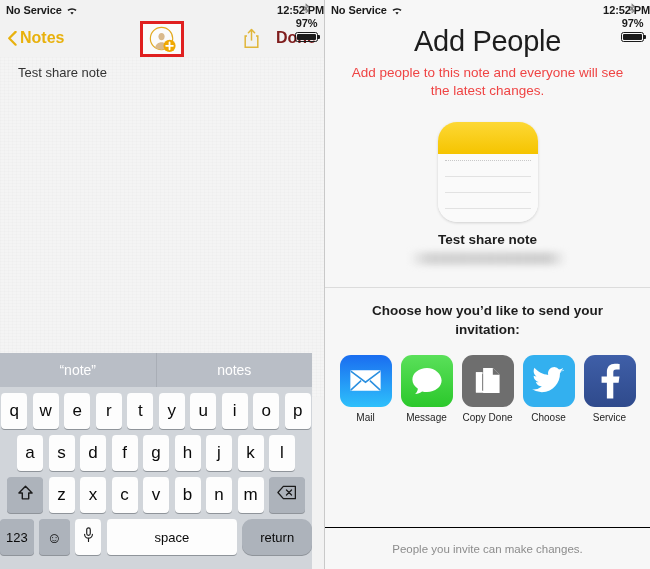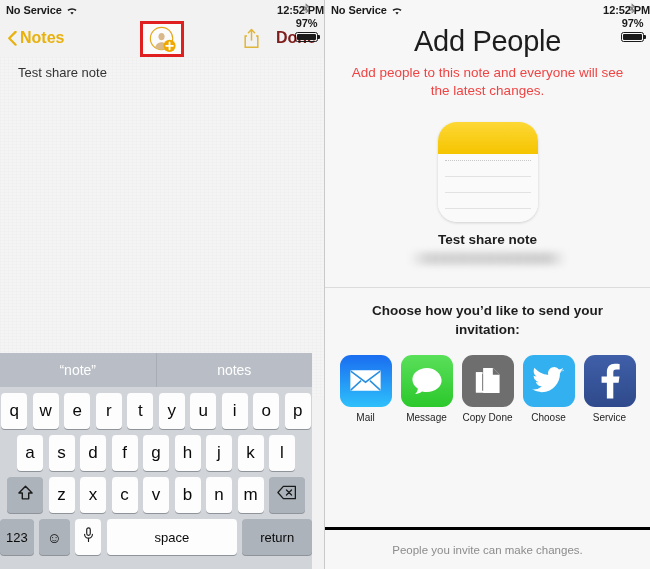--- a/index.html
+++ b/index.html
@@ -96,21 +96,21 @@
     background: #fdfdfd; border-radius: 4px; height: 36px;
     display: flex; align-items: center; justify-content: center;
     font-size: 17px; color: #0a0a0a; box-shadow: 0 1px 0 rgba(120,125,132,0.75);
   }
   .key-letter { width: 26px; }
   .key-mod { background: #adb3bb; width: 36px; color: #1a1a1a; }
   .key-num { background: #adb3bb; width: 36px; font-size: 13px; }
   .key-emoji { background: #adb3bb; width: 32px; font-size: 15px; }
   .key-mic { width: 28px; }
   .key-space { width: 138px; font-size: 13px; }
-  .key-return { background: #adb3bb; width: 74px; font-size: 13px; }
+  .key-return { background: #adb3bb; width: 74px; font-size: 13px; border-radius: 10px; }
   .row3 { gap: 5.5px; }
 
   
   .cancel-bar { height: 38px; display: flex; align-items: center; padding: 0 14px; }
   .cancel-btn { color: #f0c02c; font-size: 16px; }
   .ap-title {
     text-align: center; font-size: 29px; color: #1d1d1d; font-weight: normal;
     margin-top: 6px; letter-spacing: -0.3px;
   }
   .ap-sub {
@@ -143,21 +143,21 @@
   .share-item { width: 52px; display: flex; flex-direction: column; align-items: center; }
   .share-ico-box { width: 52px; height: 52px; border-radius: 11px; display: flex; align-items: center; justify-content: center; }
   .share-label { margin-top: 5px; font-size: 10px; color: #242424; white-space: nowrap; }
   .ico-message  { background: linear-gradient(180deg,#5ae05a 0%,#2bc82b 100%); }
   .ico-mail     { background: linear-gradient(180deg,#1a6df0 0%,#2ec0fb 100%); }
   .ico-copylink { background: #6e6e6e; }
   .ico-twitter  { background: #33b0ef; }
   .ico-facebook { background: linear-gradient(180deg,#3f5fa8 0%,#2f4a8c 100%); }
   .bottom-bar {
     position: absolute; left: 0; right: 0; bottom: 0; height: 42px;
-    border-top: 3px solid #000000; background: #f7f7f7;
+    border-top: 1px solid #000000; background: #f7f7f7;
     display: flex; align-items: center; justify-content: center;
   }
   .bottom-note { font-size: 11.5px; color: #8c8c8c; }
 </style>
 </head>
 <body>
 
 <div class="screens">
 
   <div class="panel panel-left">

